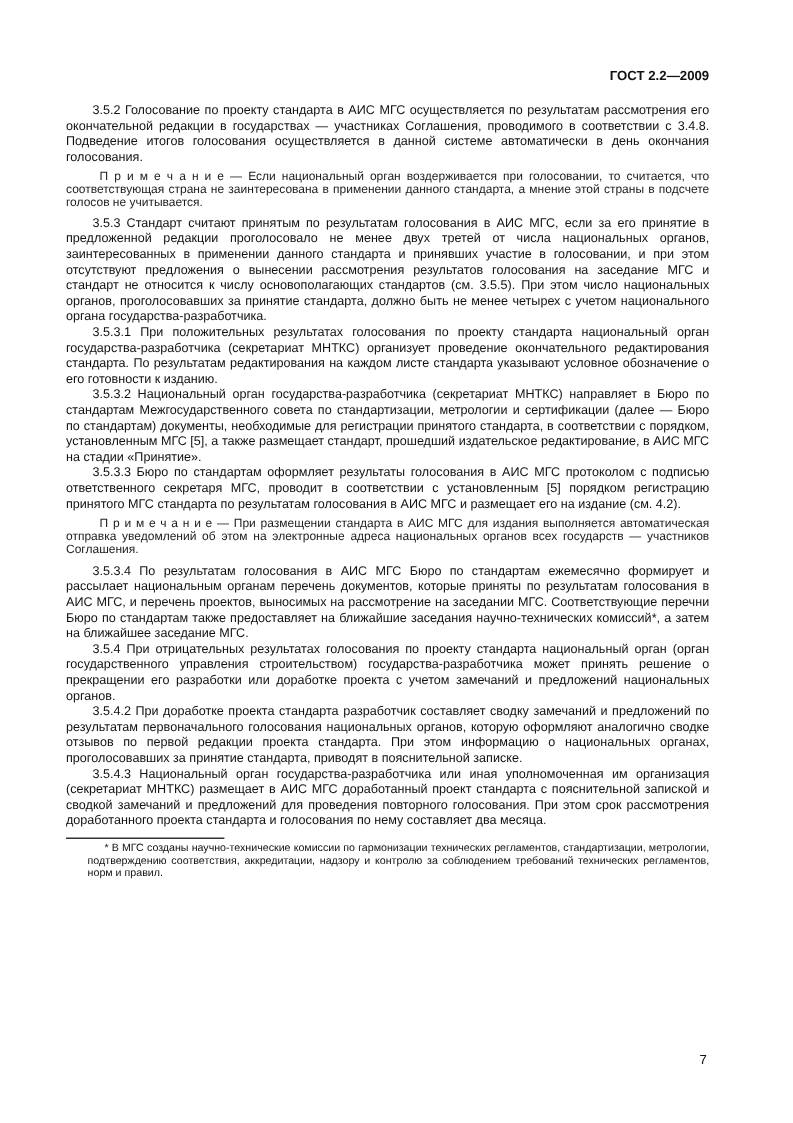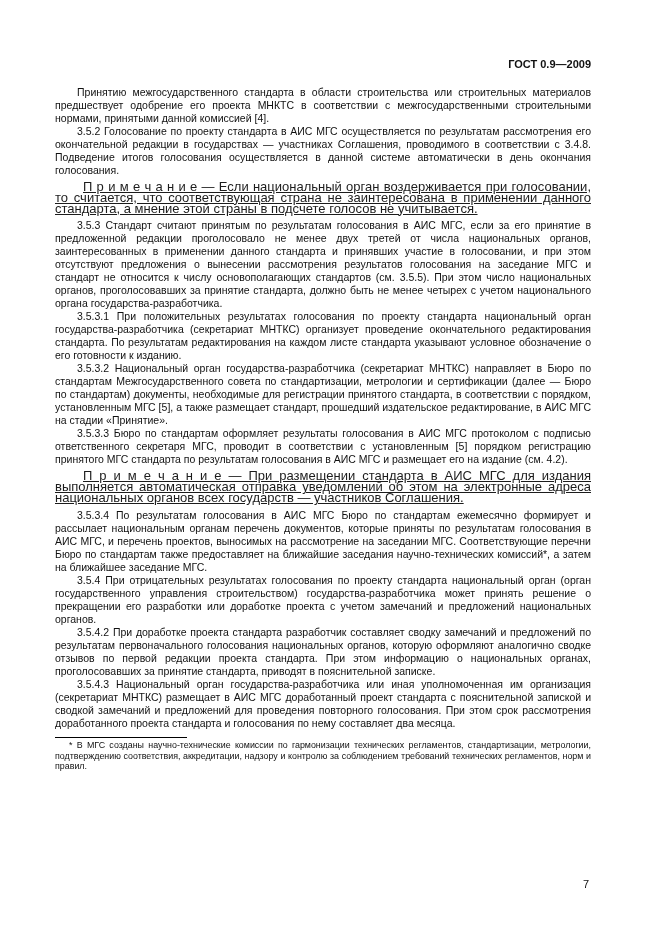--- a/index.html
+++ b/index.html
@@ -22,57 +22,56 @@
   }
   .content p {
     margin: 0;
     font-size: 10.5px;
     line-height: 13px;
     text-align: justify;
     text-indent: 22px;
   }
   .content p.body b { font-weight: normal; }
   .content p.note {
-    font-size: 13px;
+    font-size: 10px;
     line-height: 10.8px;
     margin: 5px 0 5px 0;
     text-indent: 28px;
     color: #1c1c1c;
-    text-decoration: underline;
   }
   .footnote-sep {
     width: 132px;
     height: 0;
     border-top: 1px solid #000;
     margin-top: 7px;
   }
   .footnote {
     font-size: 8.9px;
     line-height: 10.8px;
     text-align: justify;
     text-indent: 14px;
     margin-top: 2px;
+    margin-left: 18px;
   }
   .page-number {
     position: absolute;
     right: 72px;
     bottom: 46px;
     font-size: 11px;
   }
 </style>
 </head>
 <body>
 
 <div class="page">
   <div class="header">
-    <span>ГОСТ 0.9—2009</span>
+    <span>ГОСТ 2.2—2009</span>
   </div>
 
   <div class="content">
-      <p class="body">Принятию межгосударственного стандарта в области строительства или строительных материалов предшествует одобрение его проекта МНКТС в соответствии с межгосударственными строительными нормами, принятыми данной комиссией [4].</p>
       <p class="body"><b>3.5.2</b> Голосование по проекту стандарта в АИС МГС осуществляется по результатам рассмотрения его окончательной редакции в государствах — участниках Соглашения, проводимого в соответствии с 3.4.8. Подведение итогов голосования осуществляется в данной системе автоматически в день окончания голосования.</p>
       <p class="note">П р и м е ч а н и е — Если национальный орган воздерживается при голосовании, то считается, что соответствующая страна не заинтересована в применении данного стандарта, а мнение этой страны в подсчете голосов не учитывается.</p>
       <p class="body"><b>3.5.3</b> Стандарт считают принятым по результатам голосования в АИС МГС, если за его принятие в предложенной редакции проголосовало не менее двух третей от числа национальных органов, заинтересованных в применении данного стандарта и принявших участие в голосовании, и при этом отсутствуют предложения о вынесении рассмотрения результатов голосования на заседание МГС и стандарт не относится к числу основополагающих стандартов (см. 3.5.5). При этом число национальных органов, проголосовавших за принятие стандарта, должно быть не менее четырех с учетом национального органа государства-разработчика.</p>
       <p class="body"><b>3.5.3.1</b> При положительных результатах голосования по проекту стандарта национальный орган государства-разработчика (секретариат МНТКС) организует проведение окончательного редактирования стандарта. По результатам редактирования на каждом листе стандарта указывают условное обозначение о его готовности к изданию.</p>
       <p class="body"><b>3.5.3.2</b> Национальный орган государства-разработчика (секретариат МНТКС) направляет в Бюро по стандартам Межгосударственного совета по стандартизации, метрологии и сертификации (далее — Бюро по стандартам) документы, необходимые для регистрации принятого стандарта, в соответствии с порядком, установленным МГС [5], а также размещает стандарт, прошедший издательское редактирование, в АИС МГС на стадии «Принятие».</p>
       <p class="body"><b>3.5.3.3</b> Бюро по стандартам оформляет результаты голосования в АИС МГС протоколом с подписью ответственного секретаря МГС, проводит в соответствии с установленным [5] порядком регистрацию принятого МГС стандарта по результатам голосования в АИС МГС и размещает его на издание (см. 4.2).</p>
       <p class="note">П р и м е ч а н и е — При размещении стандарта в АИС МГС для издания выполняется автоматическая отправка уведомлений об этом на электронные адреса национальных органов всех государств — участников Соглашения.</p>
       <p class="body"><b>3.5.3.4</b> По результатам голосования в АИС МГС Бюро по стандартам ежемесячно формирует и рассылает национальным органам перечень документов, которые приняты по результатам голосования в АИС МГС, и перечень проектов, выносимых на рассмотрение на заседании МГС. Соответствующие перечни Бюро по стандартам также предоставляет на ближайшие заседания научно-технических комиссий*, а затем на ближайшее заседание МГС.</p>
       <p class="body"><b>3.5.4</b> При отрицательных результатах голосования по проекту стандарта национальный орган (орган государственного управления строительством) государства-разработчика может принять решение о прекращении его разработки или доработке проекта с учетом замечаний и предложений национальных органов.</p>
       <p class="body"><b>3.5.4.2</b> При доработке проекта стандарта разработчик составляет сводку замечаний и предложений по результатам первоначального голосования национальных органов, которую оформляют аналогично сводке отзывов по первой редакции проекта стандарта. При этом информацию о национальных органах, проголосовавших за принятие стандарта, приводят в пояснительной записке.</p>

